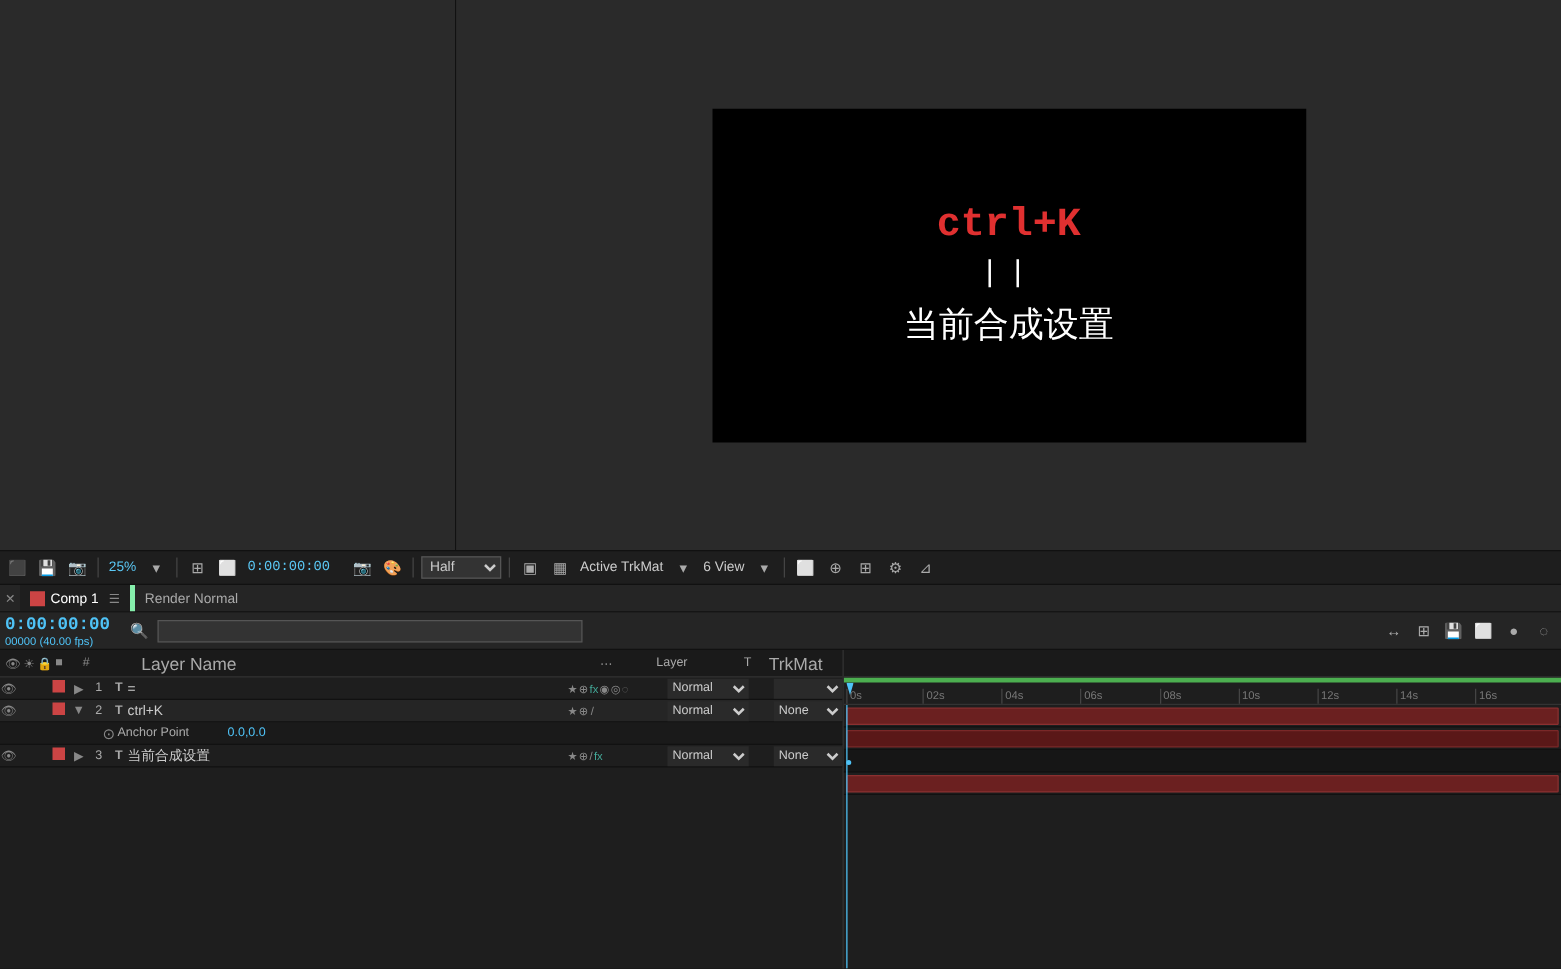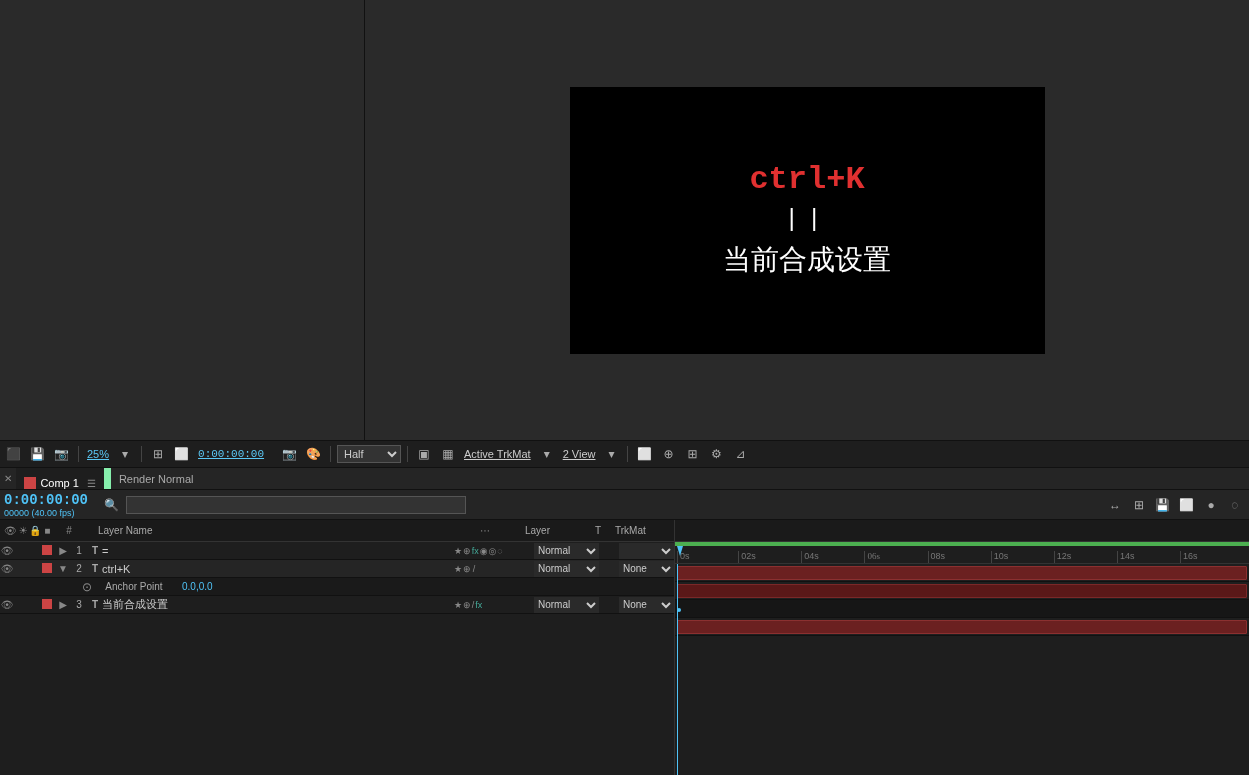--- a/index.html
+++ b/index.html
@@ -106,21 +106,20 @@
       color: #ccc;
       font-size: 11px;
       padding: 1px 2px;
       height: 18px;
     }
 
     .toolbar-text {
       color: #5bc8f5;
       font-size: 11px;
       padding: 0 2px;
-      text-decoration: underline;
     }
 
     .toolbar-green {
       color: #4caf50;
       font-size: 11px;
       margin-top: 37px;
     }
 
     
     .timeline-panel {
@@ -133,27 +132,27 @@
     .timeline-tabs {
       height: 22px;
       background: #252525;
       display: flex;
       align-items: center;
       border-bottom: 1px solid #111;
     }
 
     .tab-item {
       display: flex;
-      align-items: flex-end;
+      align-items: center;
       padding: 0 8px;
       height: 100%;
       font-size: 11px;
       color: #ccc;
       cursor: pointer;
-      border-right: 7px solid #86efac;
+      border-right: 4px solid #86efac;
       gap: 4px;
     }
 
     .tab-item.active {
       background: #1e1e1e;
       color: #fff;
     }
 
     .tab-color {
       width: 12px;
@@ -263,21 +262,21 @@
     .layer-sub-row {
       height: 18px;
       display: flex;
       align-items: center;
       border-bottom: 1px solid #111;
       background: #1a1a1a;
       padding-left: 80px;
     }
 
     .anchor-icon { width: 14px; text-align: center; color: #888; font-size: 12px; }
-    .anchor-label { color: #aaa; font-size: 10px; margin-right: 8px; width: 80px; text-align: center; }
+    .anchor-label { color: #aaa; font-size: 10px; margin-right: 8px; width: 80px; }
     .anchor-value { color: #4fc3f7; font-size: 10px; }
 
     
     .timeline-right {
       flex: 1;
       display: flex;
       flex-direction: column;
       overflow: hidden;
     }
 
@@ -378,21 +377,21 @@
   <select class="toolbar-select">
     <option>Half</option>
     <option>Full</option>
     <option>Quarter</option>
   </select>
   <div class="toolbar-divider"></div>
   <button class="toolbar-btn">▣</button>
   <button class="toolbar-btn">▦</button>
   <span class="toolbar-text" style="color:#ccc;">Active TrkMat</span>
   <button class="toolbar-btn">▾</button>
-  <span class="toolbar-text" style="color:#ccc;">2 View</span>
+  <span class="toolbar-text" style="color:#ccc;">6 View</span>
   <button class="toolbar-btn">▾</button>
   <div class="toolbar-divider"></div>
   <button class="toolbar-btn">⬜</button>
   <button class="toolbar-btn">⊕</button>
   <button class="toolbar-btn">⊞</button>
   <button class="toolbar-btn">⚙</button>
   <button class="toolbar-btn">⊿</button>
   <span class="toolbar-green" style="color:#4caf50; font-size:11px; margin-left:4px;">+0.0</span>
 </div>
 
@@ -431,25 +430,25 @@
 
     <div class="tl-header">
       <div class="tl-header-left">
         <div style="width:56px; display:flex; gap:2px;">
           <span style="color:#888; font-size:10px;">👁</span>
           <span style="color:#888; font-size:10px;">☀</span>
           <span style="color:#888; font-size:10px;">🔒</span>
           <span style="color:#888; font-size:10px;">■</span>
         </div>
         <span style="width:18px; text-align:center; color:#888; font-size:10px;">#</span>
-        <span style="flex:1; color:#aaa; font-size:10px; margin-left:20px;">Layer Name</span>
+        <span style="flex:1; color:#aaa; font-size:14px; margin-left:35px;">Layer Name</span>
         <span style="width:80px; text-align:center; color:#888; font-size:10px;">⋯</span>
         <span style="width:70px; color:#aaa; font-size:10px;">Layer</span>
         <span style="width:20px; color:#aaa; font-size:10px;">T</span>
-        <span style="width:55px; color:#aaa; font-size:10px;">TrkMat</span>
+        <span style="width:55px; color:#aaa; font-size:14px;">TrkMat</span>
       </div>
       <div style="flex:1; background:#1a1a1a;"></div>
     </div>
 
     <div class="timeline-body">
 
       <div class="layers-left">
 
         <div class="layer-row">
           <span class="layer-vis">👁</span>
@@ -532,21 +531,21 @@
 
       </div>
 
       <div class="timeline-right">
 
         <div class="time-ruler" style="position:relative; height:22px; background:#1e1e1e; border-bottom:1px solid #333;">
           <div style="position:absolute; top:0; left:0; right:0; height:4px; background:#4caf50;"></div>
           <div class="time-marker" style="left:2px;">0s</div>
           <div class="time-marker" style="left:11%;">02s</div>
           <div class="time-marker" style="left:22%;">04s</div>
-          <div class="time-marker" style="left:33%;font-family:Liberation Serif, serif;">06s</div>
+          <div class="time-marker" style="left:33%;">06s</div>
           <div class="time-marker" style="left:44%;">08s</div>
           <div class="time-marker" style="left:55%;">10s</div>
           <div class="time-marker" style="left:66%;margin-top:42px;">12s</div>
           <div class="time-marker" style="left:77%;">14s</div>
           <div class="time-marker" style="left:88%;">16s</div>
 
           <div style="position:absolute; top:4px; left:2px; width:6px; height:10px; background:#4fc3f7; clip-path:polygon(0 0,100% 0,50% 100%);"></div>
         </div>
 
         <div style="flex:1; position:relative;">

